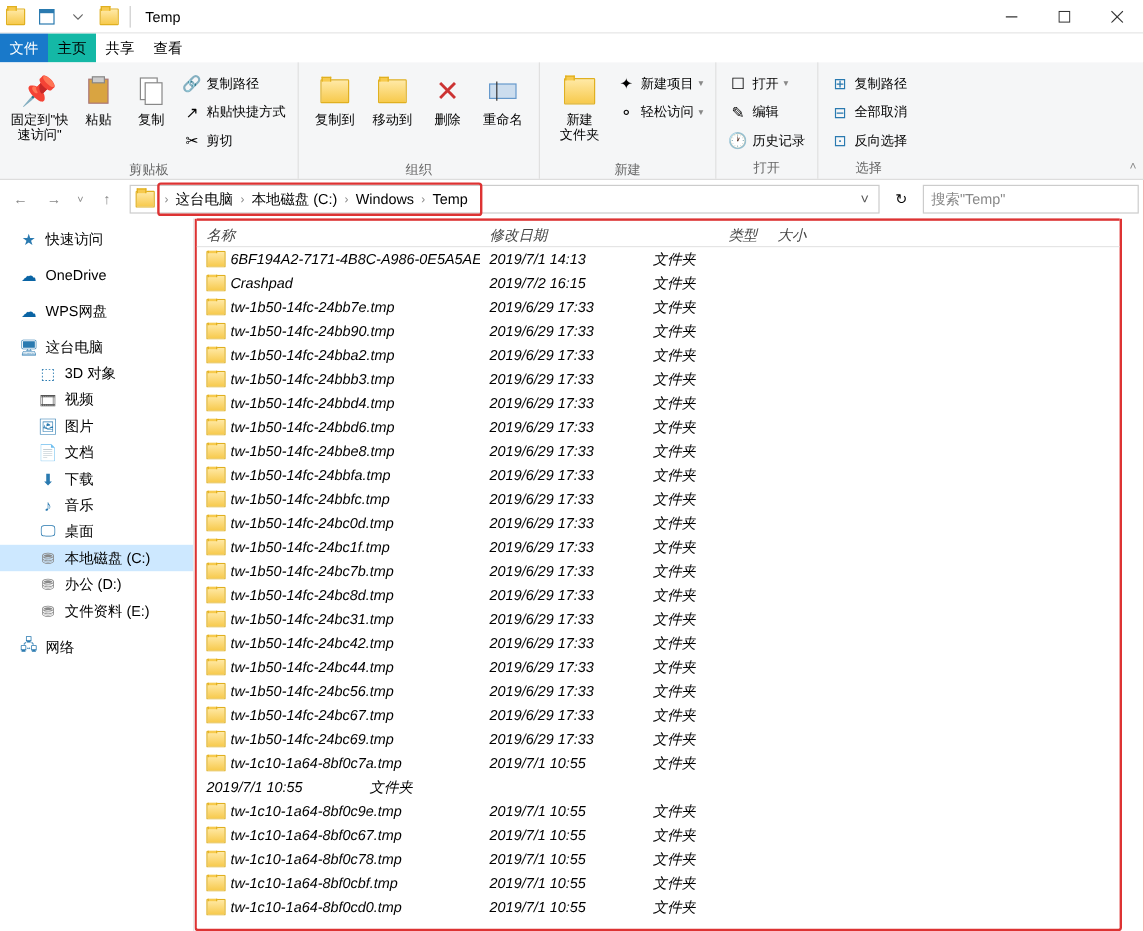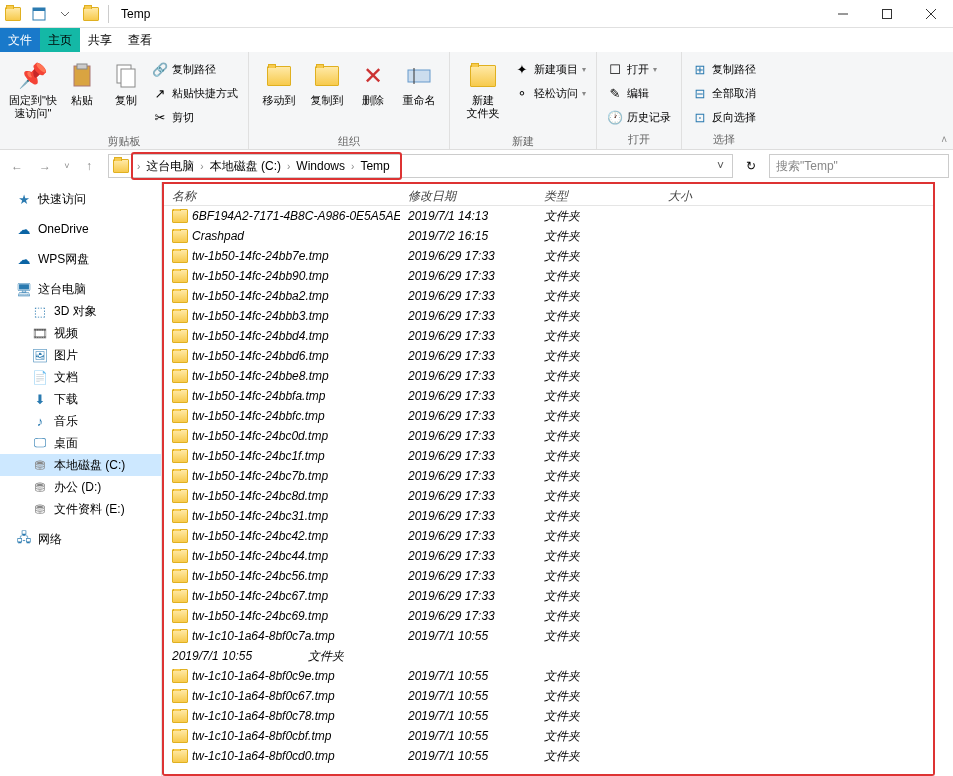--- a/index.html
+++ b/index.html
@@ -52,22 +52,22 @@
   .tree-item.selected { background: #cde8ff; }
   .tree-item .tico { width: 16px; height: 16px; display: flex; align-items: center; justify-content: center; font-size: 13px; }
   .tree-spacer { height: 8px; }
   
   
   .filelist-wrap { flex: 1; display: flex; flex-direction: column; border: 2px solid #d33; border-top: none; border-radius: 0 0 3px 3px; margin-right: 18px; font-style: italic; }
   .columns { display: flex; height: 24px; border-bottom: 1px solid #e5e5e5; font-size: 12px; color: #444; border-top: 2px solid #d33; }
   .col { padding: 4px 8px; border-right: 1px solid transparent; }
   .col-name { width: 236px; }
   .col-date { width: 136px; }
-  .col-type { width: 104px; }
-  .col-size { width: 80px; margin-left: 20px; }
+  .col-type { width: 104px; text-align: right; }
+  .col-size { width: 80px; }
   .filelist { flex: 1; overflow-y: hidden; }
   .row { display: flex; height: 20px; align-items: center; font-size: 12px; }
   .cell { padding: 0 8px; overflow: hidden; text-overflow: ellipsis; white-space: nowrap; }
   .cell.name { width: 236px; display: flex; align-items: center; gap: 4px; }
   .cell.date { width: 136px; }
   .cell.type { width: 104px; }
   
   
   .folder16 { width:16px; height:14px; display:inline-block; background: linear-gradient(#ffe9a6,#f7ca4d); border:1px solid #e0b020; border-radius:1px; position:relative; flex-shrink:0; }
   .folder16::before { content:''; position:absolute; top:-3px; left:0; width:6px; height:3px; background:#f7ca4d; border:1px solid #e0b020; border-bottom:none; }
@@ -169,27 +169,27 @@
     </div>
     <div class="group-label">剪贴板</div>
   </div>
 
   <div class="ribbon-group">
     <div class="group-body">
       <div class="big-btn" style="width:48px">
         <span class="ico">
             <span class="folder16" style="width:24px;height:20px"></span>
           </span>
-        <span class="lbl">移动到</span>
+        <span class="lbl">复制到</span>
       </div>
       <div class="big-btn" style="width:48px">
         <span class="ico">
             <span class="folder16" style="width:24px;height:20px"></span>
           </span>
-        <span class="lbl">复制到</span>
+        <span class="lbl">移动到</span>
       </div>
       <div class="big-btn" style="width:44px">
         <span class="ico" style="color:#c33">✕</span>
         <span class="lbl">删除</span>
       </div>
       <div class="big-btn" style="width:48px">
         <span class="ico">
             <svg width="26" height="20">
               <rect x="2" y="4" width="22" height="12" fill="#cde" stroke="#69c"></rect>
               <line x1="8" y1="2" x2="8" y2="18" stroke="#333"></line>

